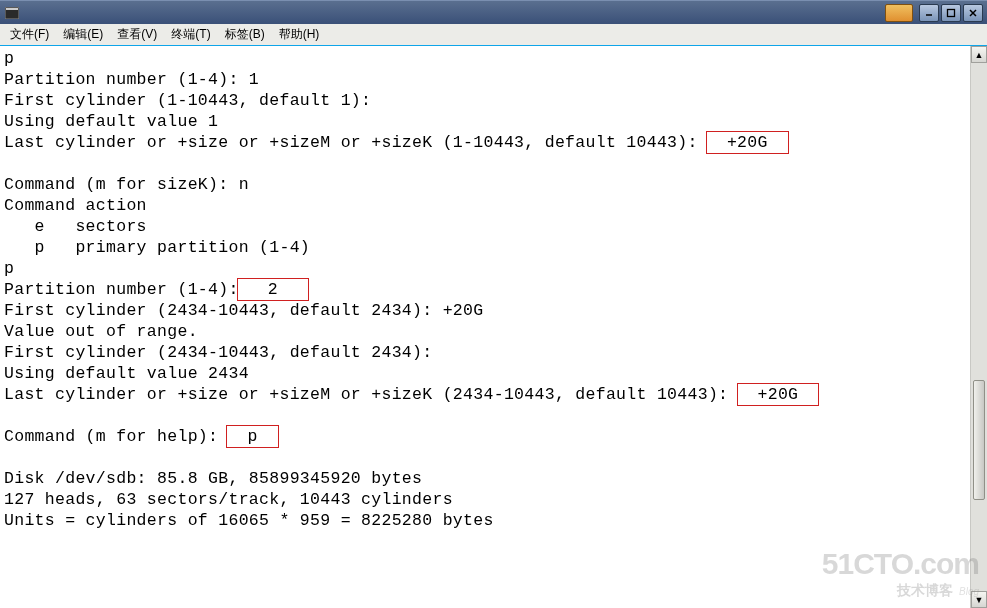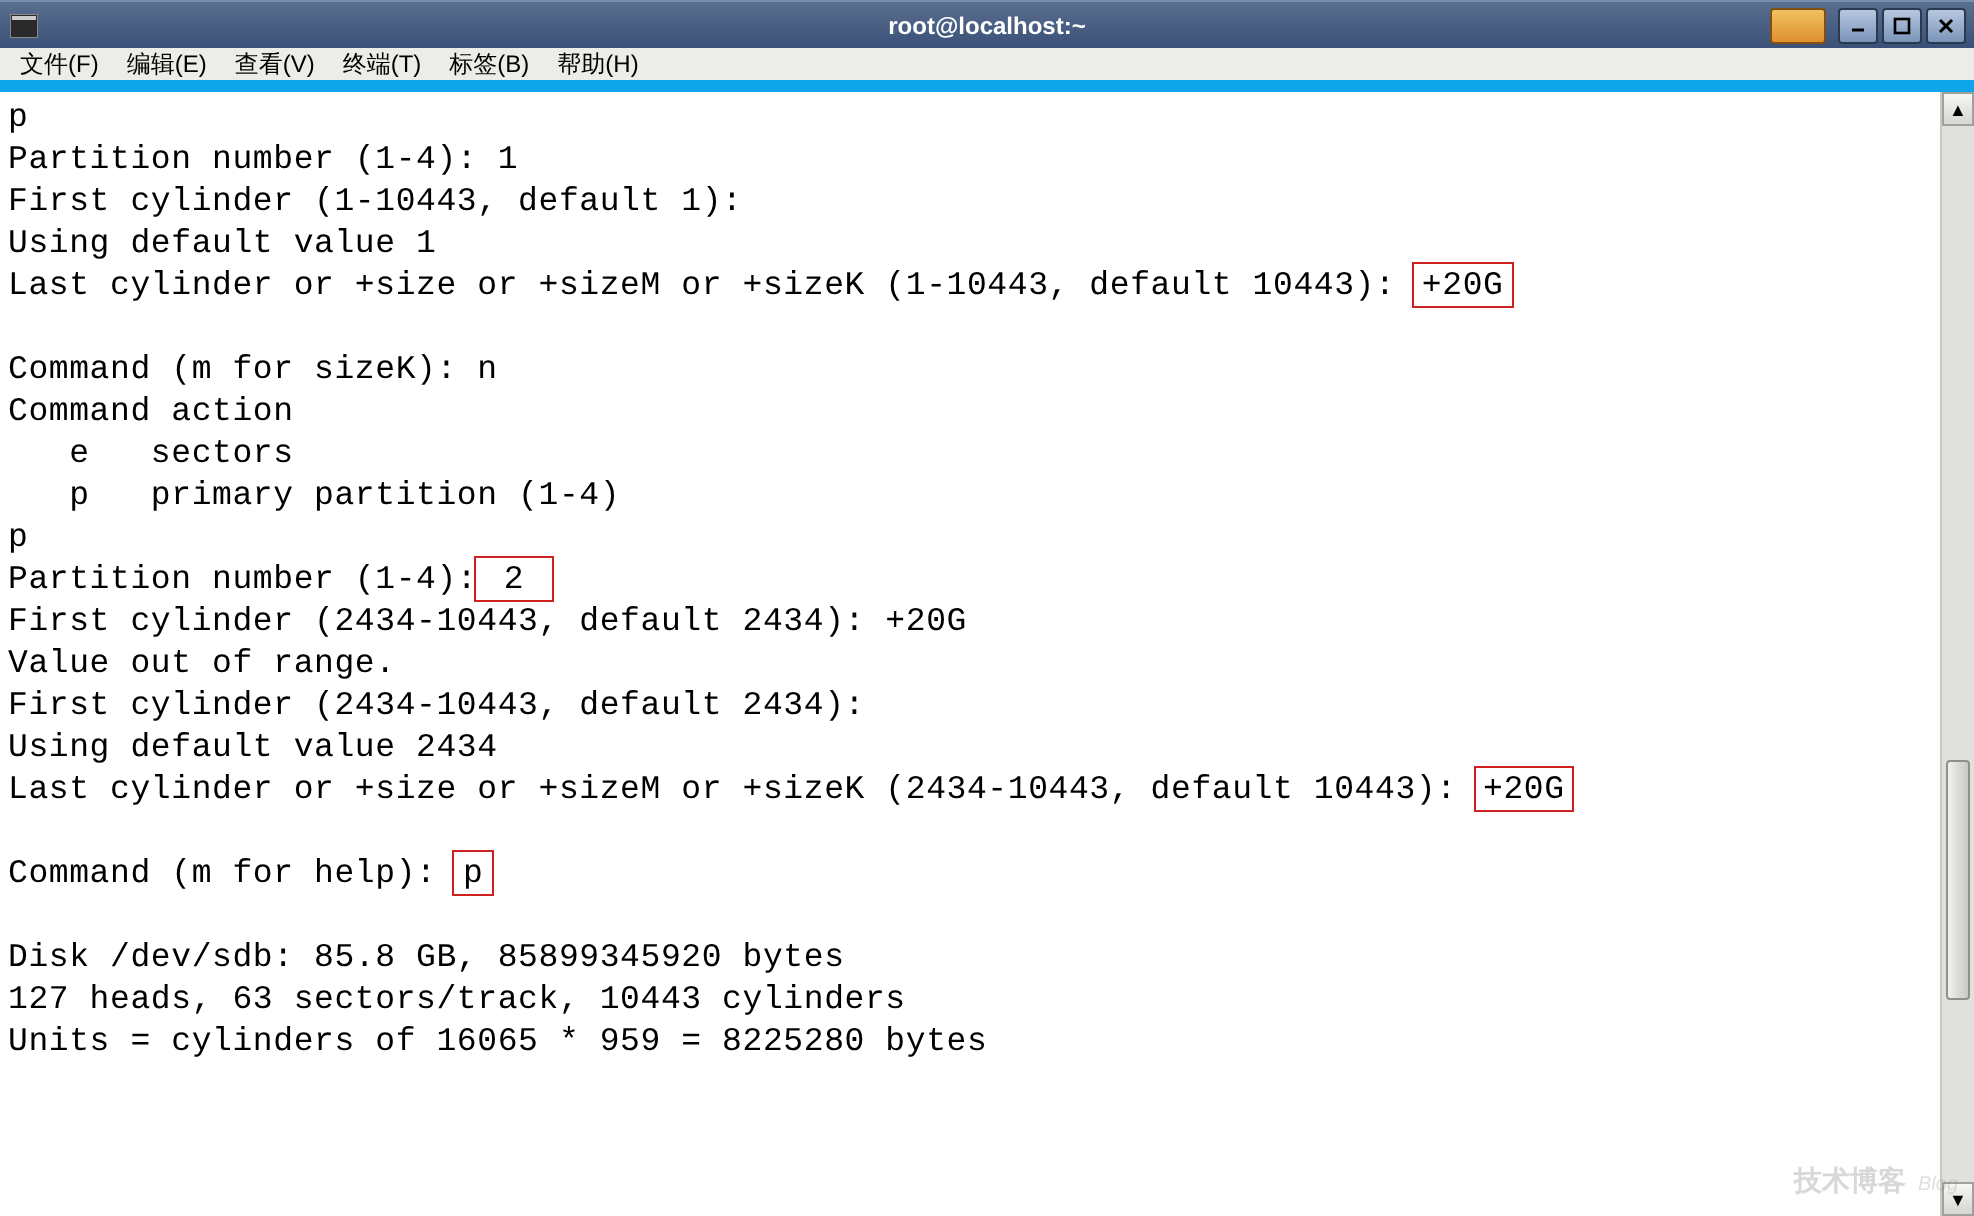--- a/index.html
+++ b/index.html
@@ -60,21 +60,21 @@
   height: 18px;
   background: linear-gradient(to bottom, #f0c060, #e09030);
   border: 1px solid #805010;
   border-radius: 2px;
   margin-right: 4px;
   cursor: pointer;
 }
 .menubar {
   height: 22px;
   background: #ecece8;
-  border-bottom: 6px solid #0ea5e9;
+  border-bottom: 1px solid #0ea5e9;
   display: flex;
   align-items: center;
   font-size: 12px;
   padding: 0 4px;
   gap: 2px;
 }
 .menu-item {
   padding: 2px 6px;
   cursor: pointer;
 }
@@ -122,21 +122,21 @@
   top: 60%;
   height: 120px;
   background: linear-gradient(to right, #f0f0ec, #c8c8c4);
   border: 1px solid #909088;
   border-radius: 2px;
   cursor: pointer;
 }
 .redbox {
   display: inline-block;
   border: 1.5px solid #d02020;
-  padding: 0 4px;
+  padding: 0 20px;
   margin: -1px -2px;
 }
 .watermark {
   position: absolute;
   right: 8px;
   bottom: 8px;
   opacity: 0.25;
   pointer-events: none;
   text-align: right;
 }
@@ -163,21 +163,20 @@
 </head>
 <body>
 
 <div class="titlebar">
   <div class="titlebar-icon">
     <svg width="14" height="12" viewBox="0 0 14 12">
         <rect x="0" y="0" width="14" height="12" fill="#2a2a2a" stroke="#888" stroke-width="1"></rect>
         <rect x="1" y="1" width="12" height="2" fill="#ccc"></rect>
       </svg>
   </div>
-  <div class="titlebar-title">root@localhost:~</div>
   <div class="titlebar-right">
     <div class="secondary-icon"></div>
     <div class="titlebar-btn">
       <svg width="10" height="10">
           <line x1="2" y1="7" x2="8" y2="7" stroke="#000" stroke-width="1.5"></line>
         </svg>
     </div>
     <div class="titlebar-btn">
       <svg width="10" height="10">
           <rect x="1.5" y="1.5" width="7" height="7" fill="none" stroke="#000" stroke-width="1.3"></rect>
@@ -228,14 +227,15 @@
   <div class="scrollbar">
     <div class="scroll-btn">▲</div>
     <div class="scroll-track">
       <div class="scroll-thumb"></div>
     </div>
     <div class="scroll-btn">▼</div>
   </div>
 </div>
 
 <div class="watermark">
+  <div class="big">51CTO.com</div>
   <div><span class="small">技术博客</span><span class="blog">Blog</span></div>
 </div>
 
 </body></html>

